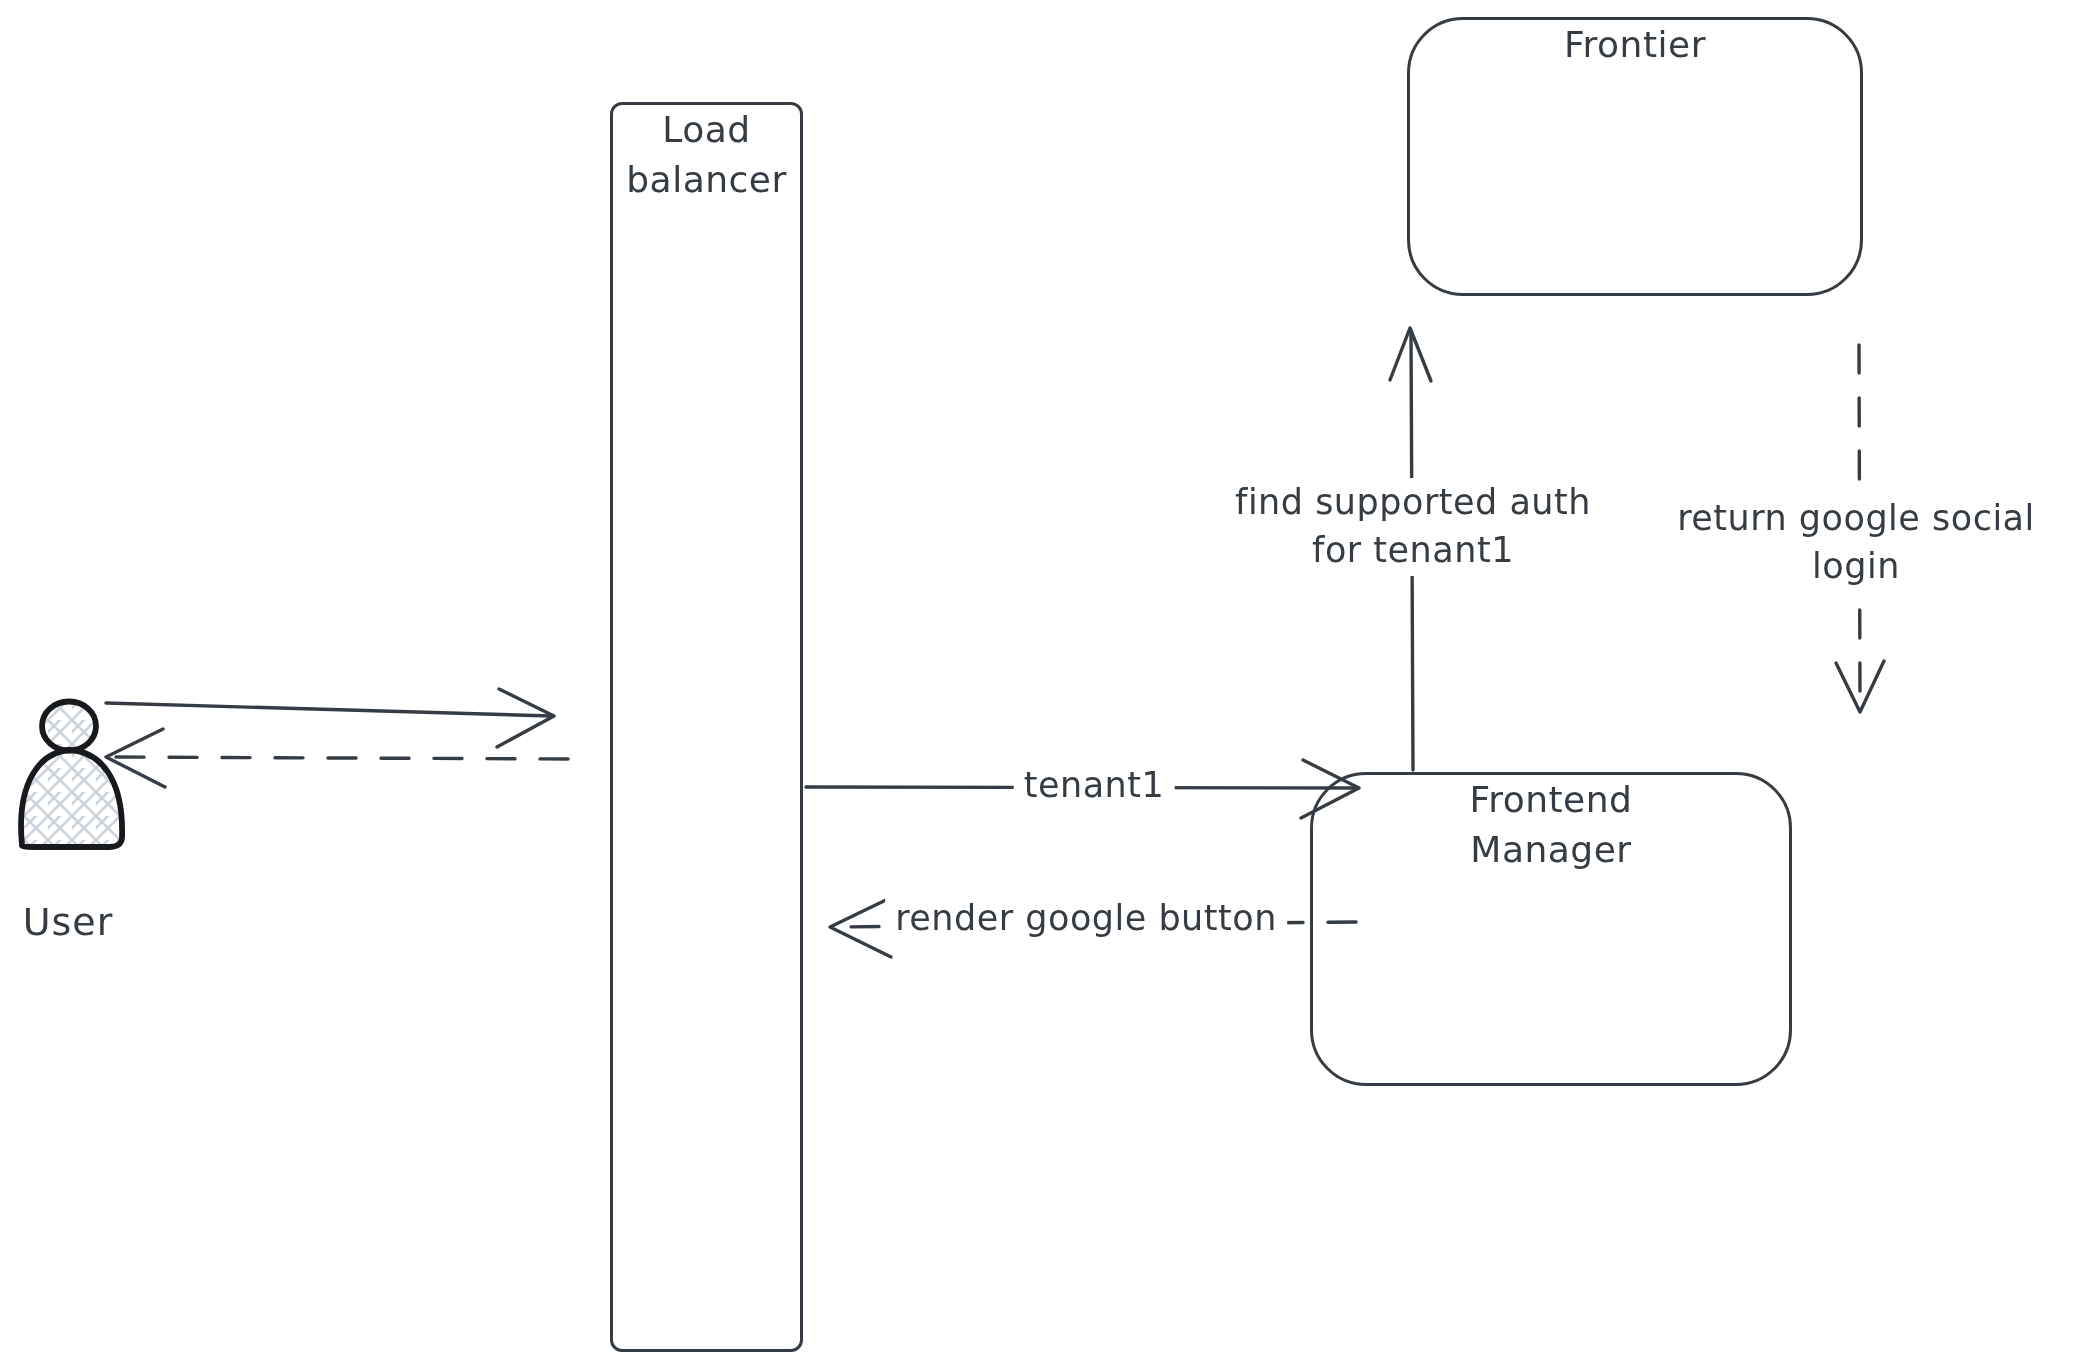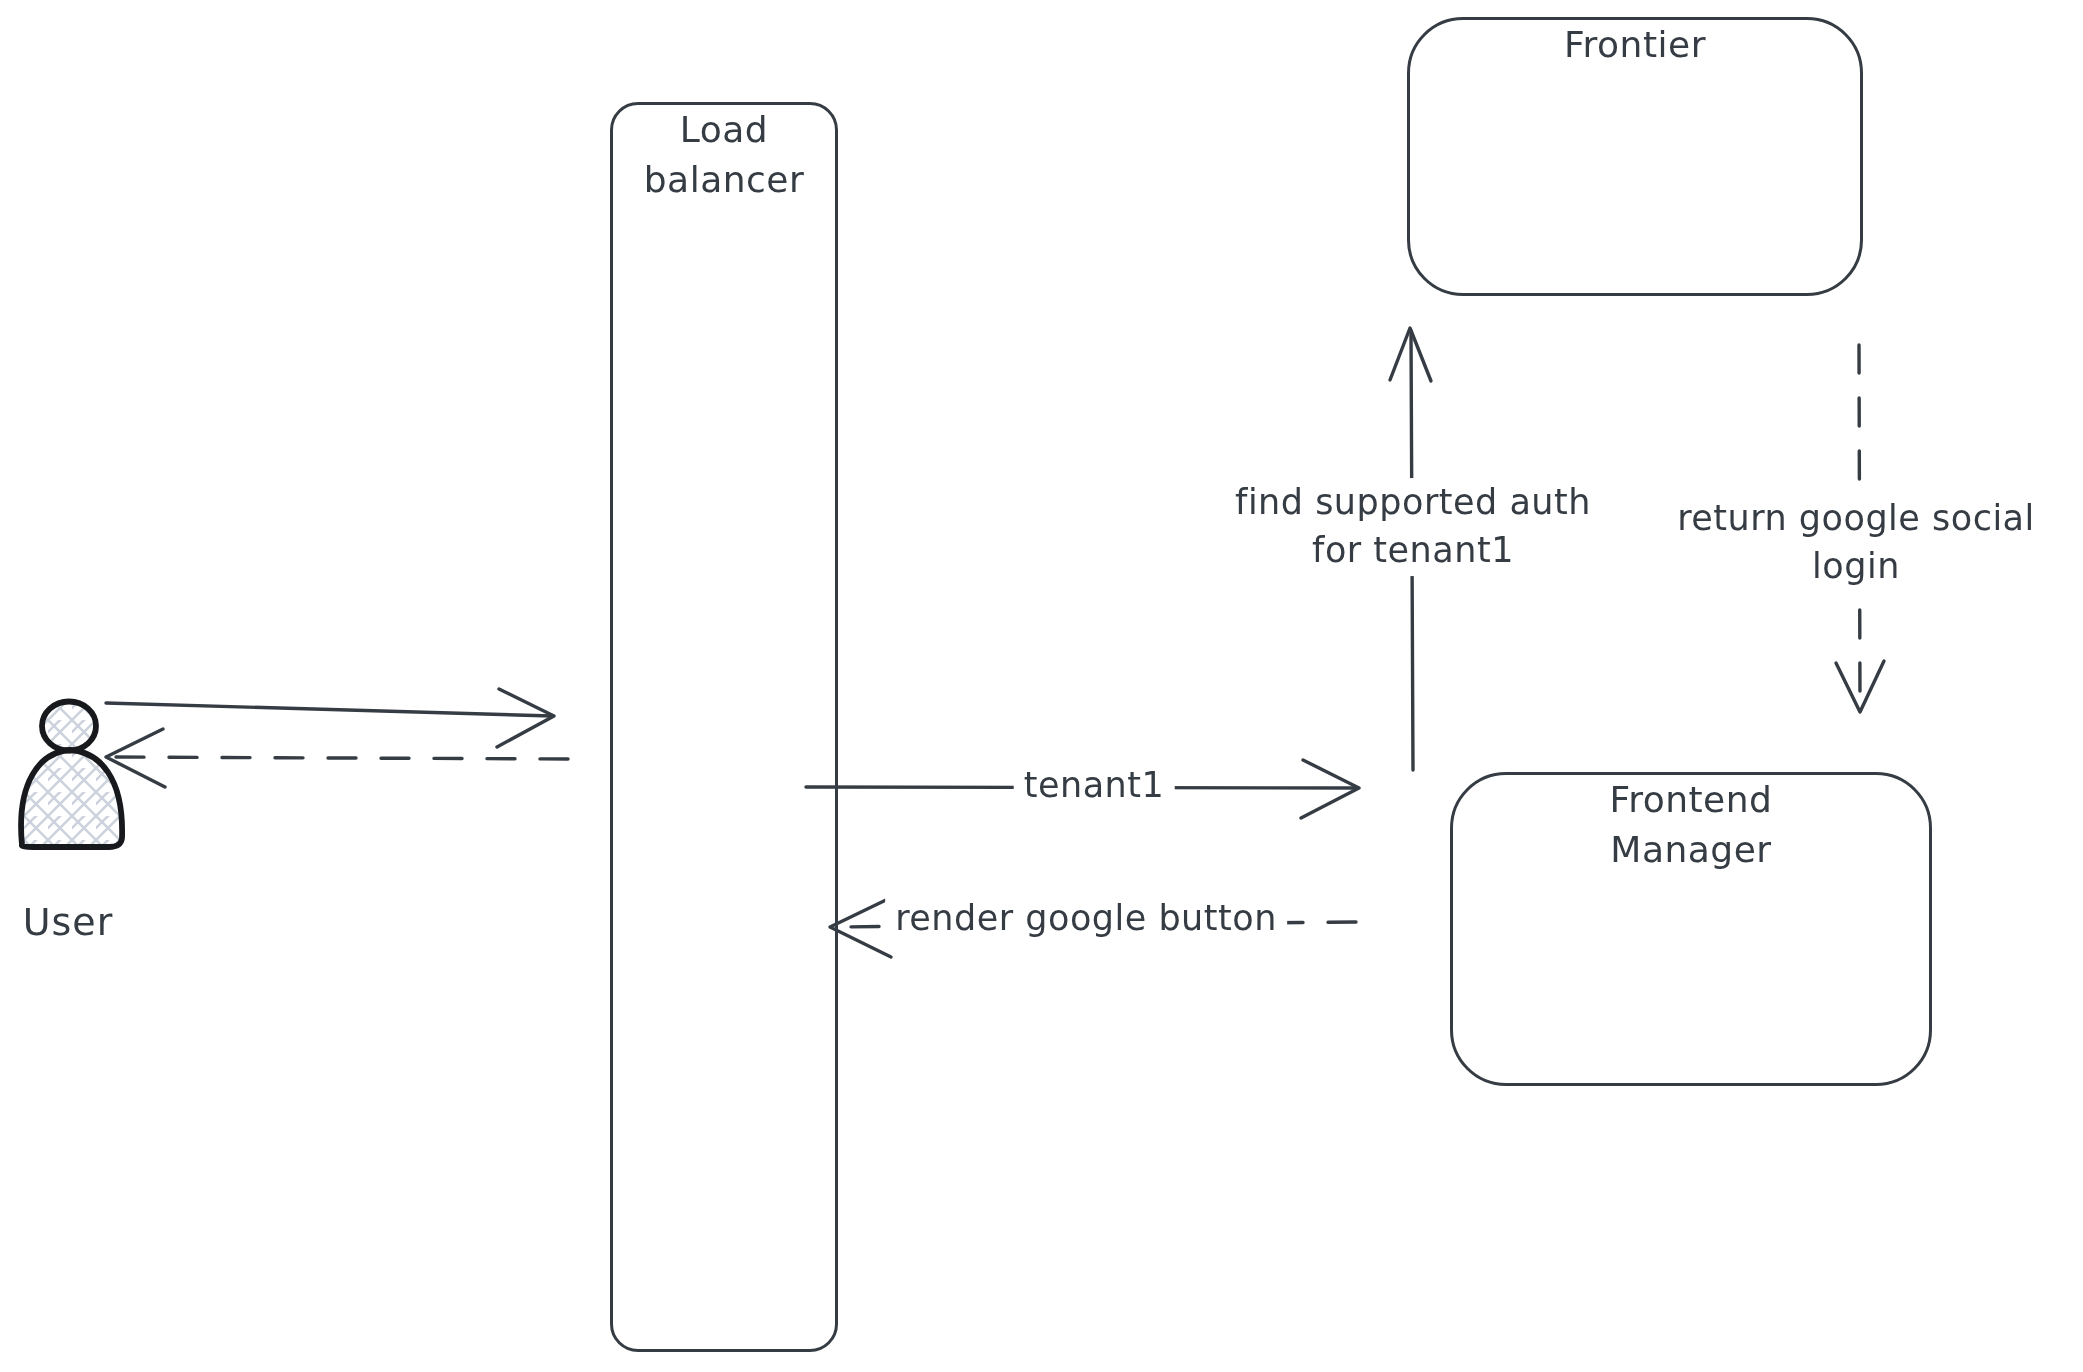--- a/index.html
+++ b/index.html
@@ -22,23 +22,23 @@
     justify-content: center;
     text-align: center;
     box-sizing: border-box;
   }
   .node-label {
     font-size: 36px;
     line-height: 1.38;
     letter-spacing: 0.5px;
   }
   .node-label span { display: block; }
-  #node-load-balancer { left: 610px; top: 102px; width: 228px; height: 1250px; border-radius: 28px; }
+  #node-load-balancer { left: 610px; top: 102px; width: 193px; height: 1250px; border-radius: 12px; }
   #node-frontier      { left: 1407px; top: 17px;  width: 456px; height: 279px; border-radius: 56px; }
-  #node-frontend-mgr  { left: 1450px; top: 772px; width: 482px; height: 314px; border-radius: 56px; }
+  #node-frontend-mgr  { left: 1310px; top: 772px; width: 482px; height: 314px; border-radius: 56px; }
 
   
   svg.overlay {
     position: absolute;
     left: 0; top: 0;
     width: 2083px; height: 1372px;
     pointer-events: none;
   }
   svg .edge {
     stroke: var(--stroke, #363c44);

